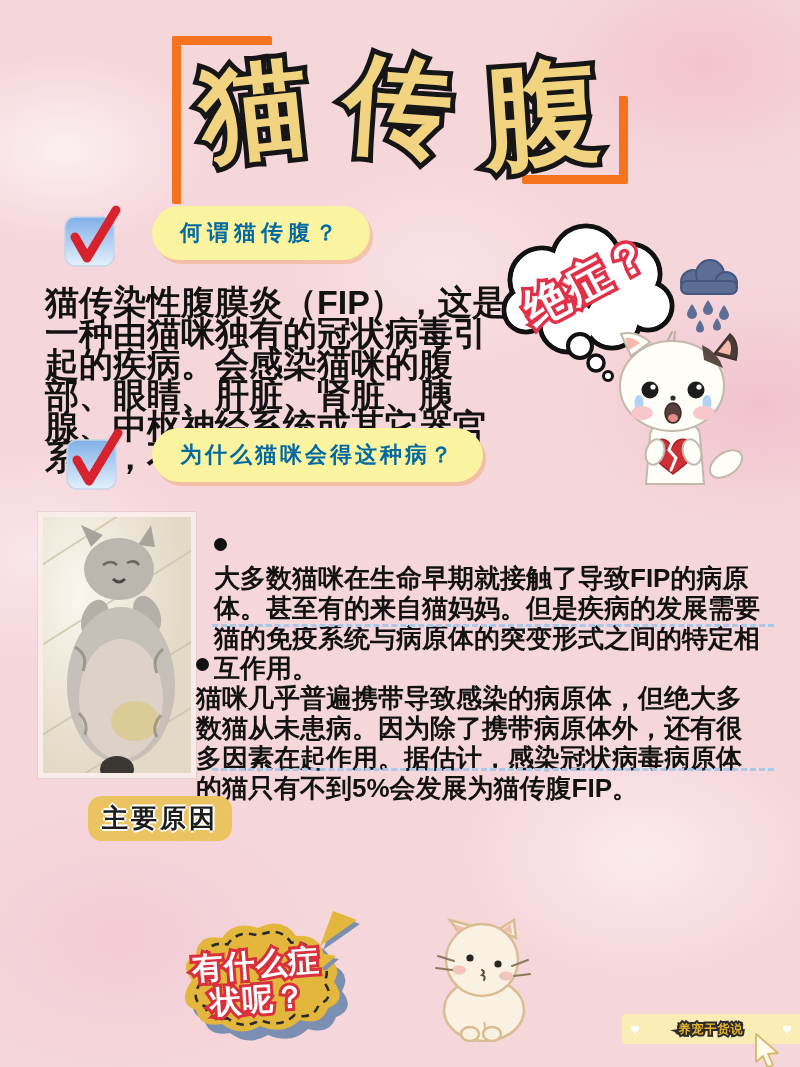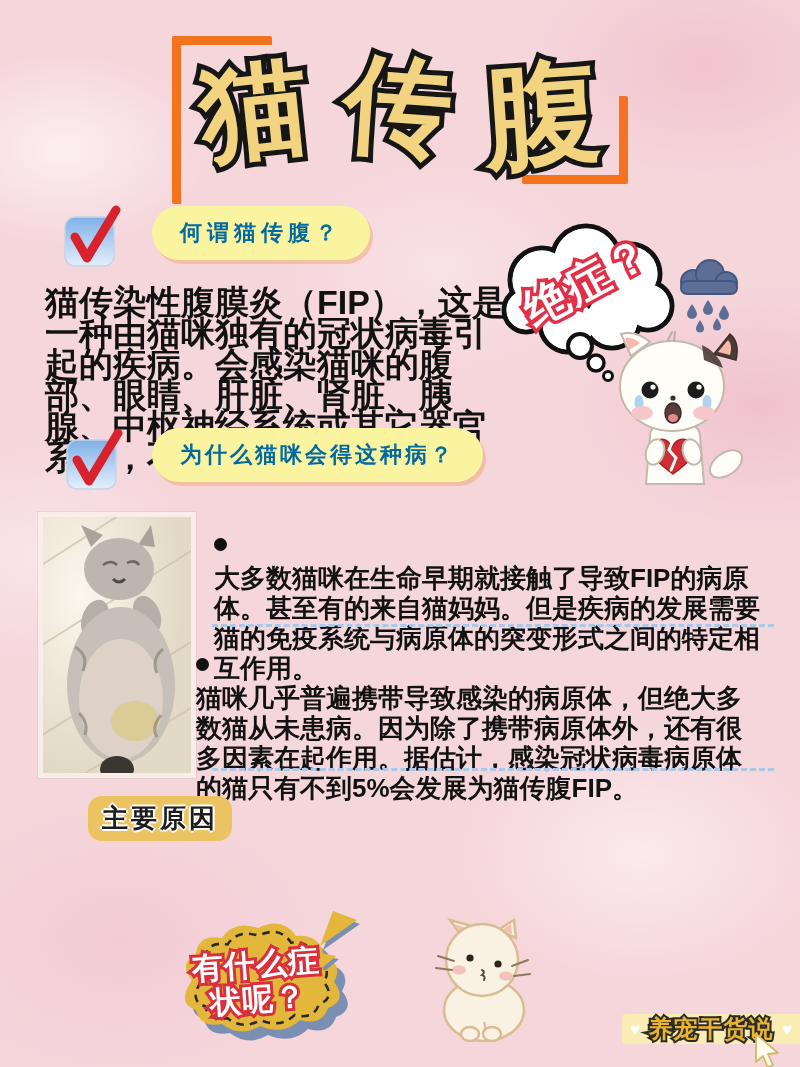--- a/index.html
+++ b/index.html
@@ -75,21 +75,21 @@
   }
 
   
   .banner {
     position:absolute; left:622px; top:1014px; width:178px; height:30px;
     background:#f9ecb5; border-radius:4px 0 0 4px;
     display:flex; align-items:center; justify-content:space-between; padding:0 8px;
   }
   .banner .heart { color:#ffffff; font-size:17px; line-height:1; }
   .brand-text {
-    font-size:24px; font-weight:bold; color:#e9b52f; letter-spacing:1px;
+    font-size:12px; font-weight:bold; color:#e9b52f; letter-spacing:1px;
     -webkit-text-stroke:4px #2b2b2b; paint-order:stroke fill; white-space:nowrap;
   }
 </style>
 </head>
 <body>
 
 <div id="canvas">
 
   <div class="bracket-tl"></div>
   <div class="bracket-br"></div>

